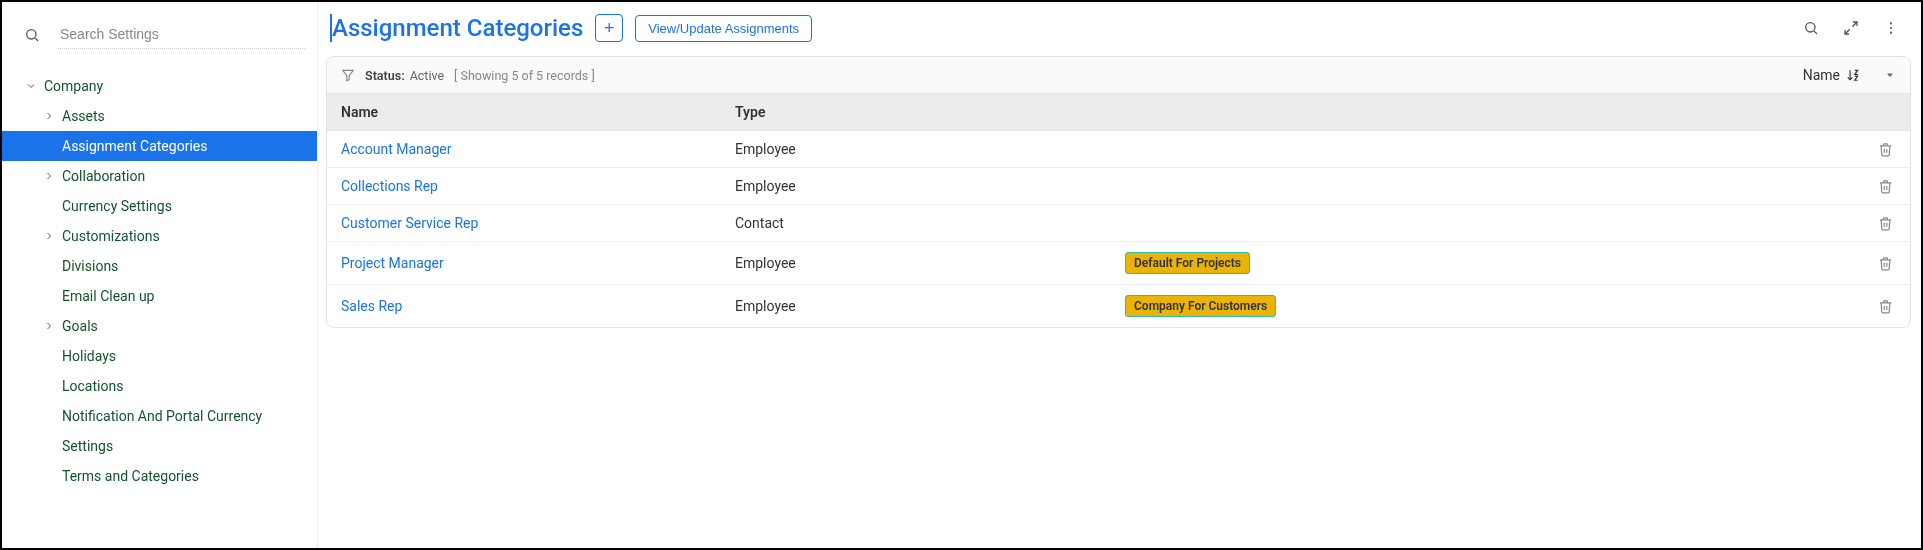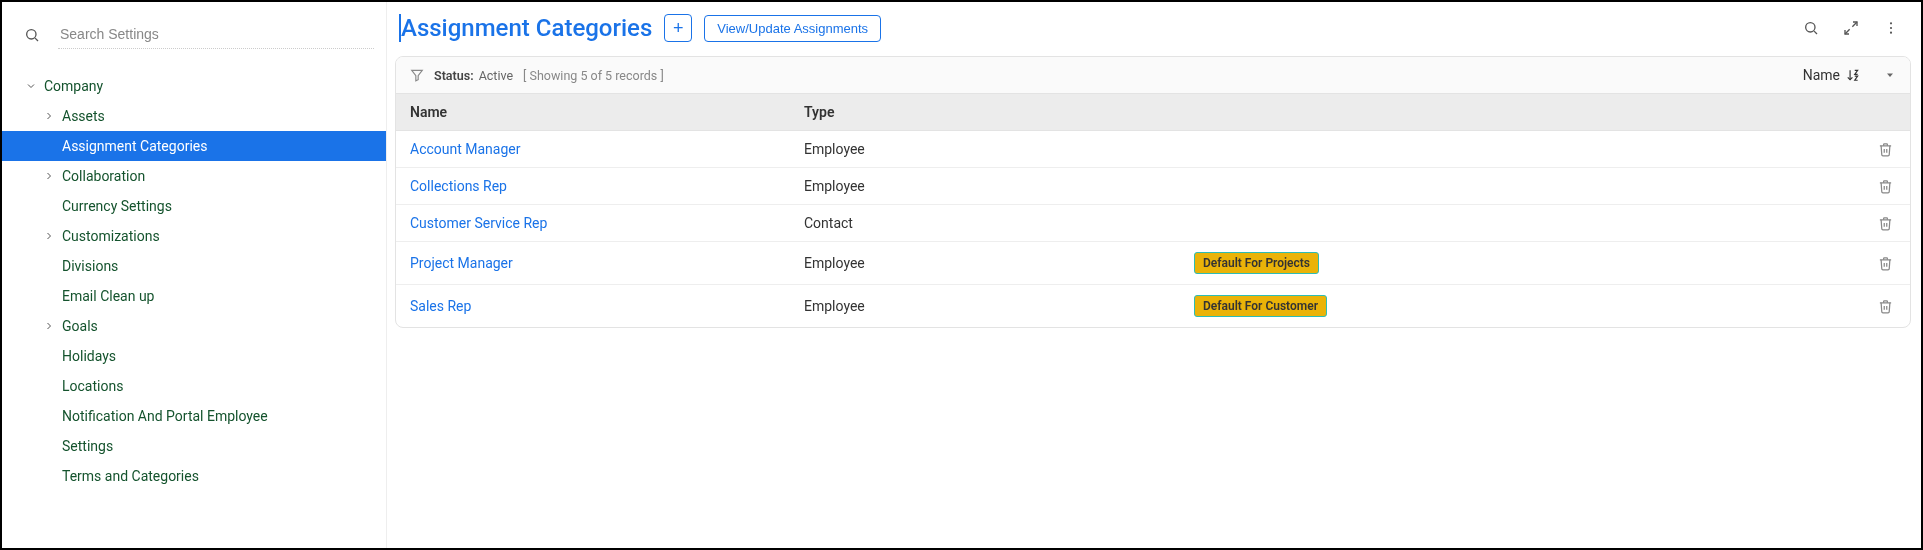--- a/index.html
+++ b/index.html
@@ -12,21 +12,21 @@
     height: 550px;
     overflow: hidden;
     border: 2px solid #000;
   }
   .app {
     display: flex;
     height: 100%;
   }
   
   .sidebar {
-    width: 385px;
+    width: 316px;
     flex-shrink: 0;
     border-right: 1px solid #eee;
     padding-top: 10px;
     overflow-y: auto;
   }
   .search-row {
     display: flex;
     align-items: center;
     padding: 8px 12px 8px 16px;
     gap: 12px;
@@ -268,21 +268,21 @@
           <div class="tree-item level-1">
             <span class="chev"></span>
             <span class="label">Holidays</span>
           </div>
           <div class="tree-item level-1">
             <span class="chev"></span>
             <span class="label">Locations</span>
           </div>
           <div class="tree-item level-1">
             <span class="chev"></span>
-            <span class="label">Notification And Portal Employee</span>
+            <span class="label">Notification And Portal Currency</span>
           </div>
           <div class="tree-item level-1">
             <span class="chev"></span>
             <span class="label">Settings</span>
           </div>
           <div class="tree-item level-1">
             <span class="chev"></span>
             <span class="label">Terms and Categories</span>
           </div>
         </div>
@@ -421,21 +421,21 @@
                   <path d="M14 11v6"></path>
                   <path d="M9 6V4a1 1 0 0 1 1-1h4a1 1 0 0 1 1 1v2"></path>
                 </svg>
               </span>
             </div>
           </div>
           <div class="trow">
             <div class="td col-name"><span class="link">Sales Rep</span></div>
             <div class="td col-type">Employee</div>
             <div class="td col-badge">
-              <span class="badge">Default For Customer</span>
+              <span class="badge">Company For Customers</span>
             </div>
             <div class="td col-act">
               <span class="trash">
                 <svg width="15" height="15" viewBox="0 0 24 24" fill="none" stroke="currentColor" stroke-width="2">
                   <polyline points="3 6 5 6 21 6"></polyline>
                   <path d="M19 6l-1 14a2 2 0 0 1-2 2H8a2 2 0 0 1-2-2L5 6"></path>
                   <path d="M10 11v6"></path>
                   <path d="M14 11v6"></path>
                   <path d="M9 6V4a1 1 0 0 1 1-1h4a1 1 0 0 1 1 1v2"></path>
                 </svg>

